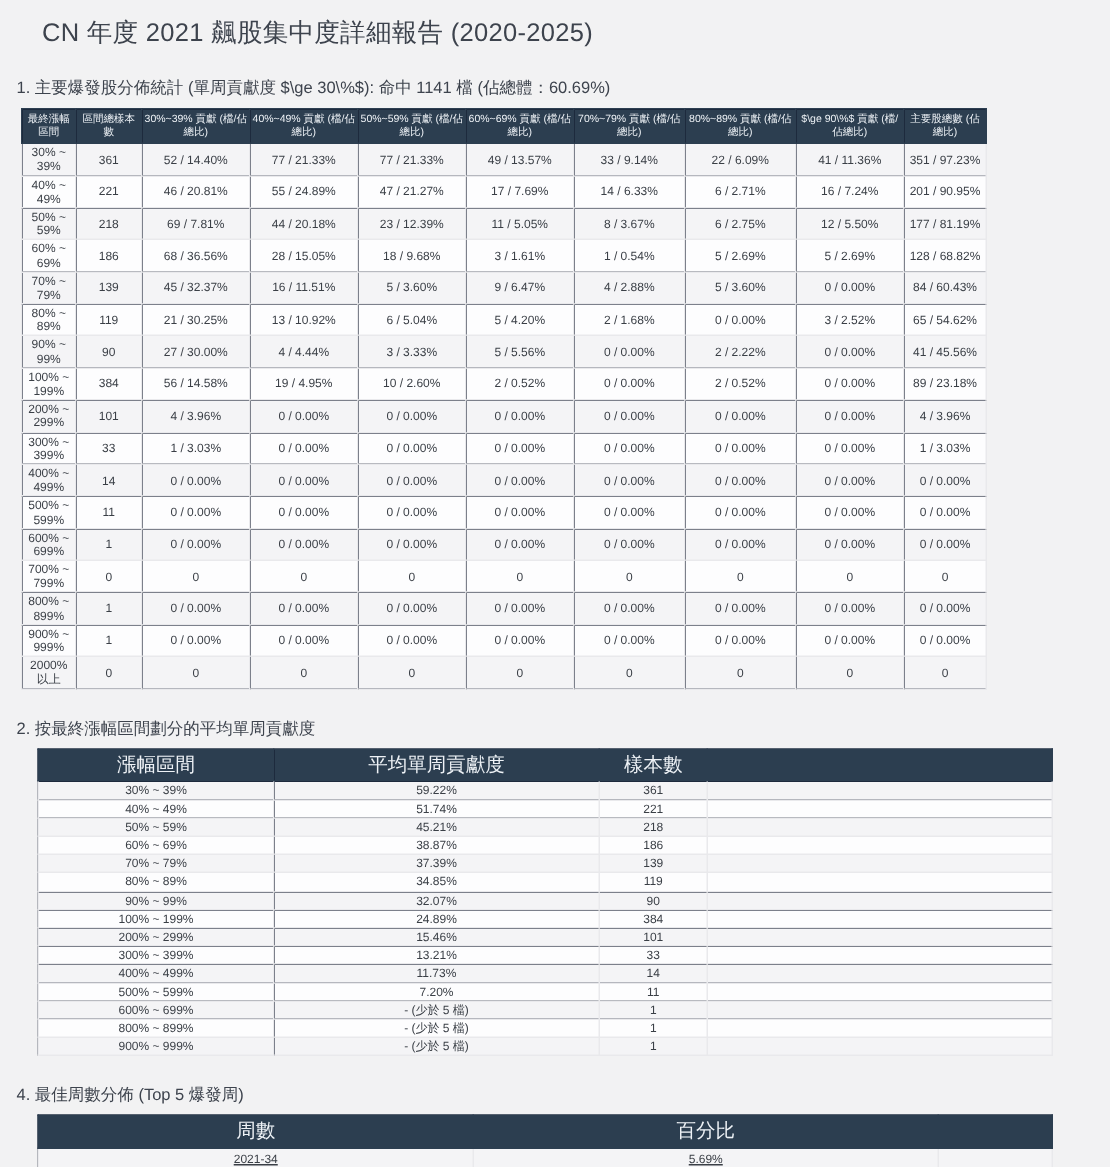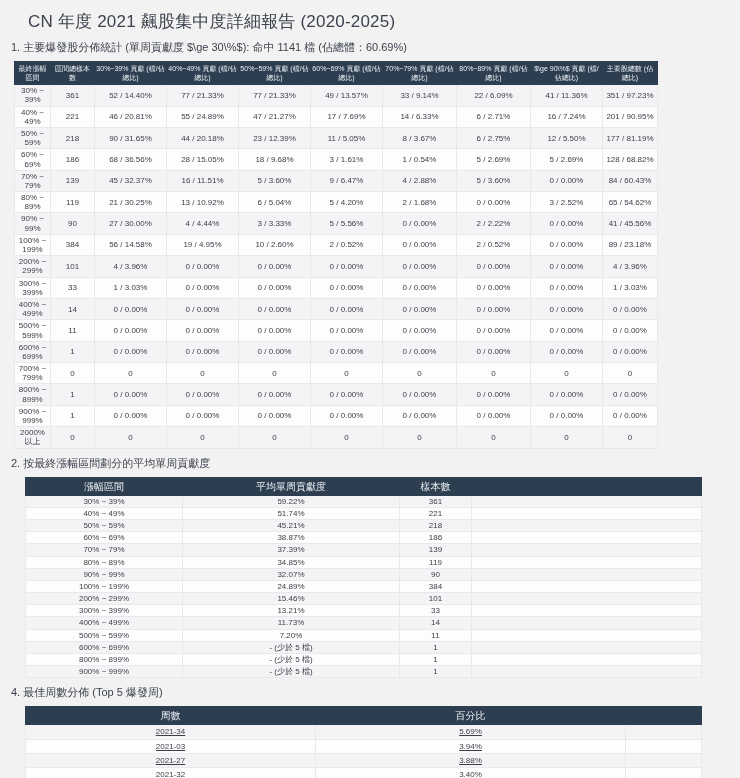--- a/index.html
+++ b/index.html
@@ -5,36 +5,36 @@
   * { box-sizing: border-box; }
   html, body { margin: 0; padding: 0; }
   body {
     width: 740px; height: 778px;
     background: var(--page-bg, #f2f2f3);
     font-family: "Liberation Sans", "DejaVu Sans", sans-serif;
     color: var(--text, #3d434d);
     overflow: hidden;
   }
   .title  { margin: 10px 0 0 28px; font-size: 17px; letter-spacing: .2px; }
-  .heading{ margin: 7px 0 6px 11px; font-size: 11px; }
+  .heading{ margin: 18px 0 6px 11px; font-size: 11px; }
   table { border-collapse: collapse; table-layout: fixed; background: #0f172a; }
   .t1 { margin-left: 14px; width: 643px; }
   .t2, .t4 { margin-left: 25px; width: 676px; }
   thead th {
     background: var(--header-bg, #2c3e50);
     color: #eef2f6;
     font-weight: normal;
     font-size: 7px;
     line-height: 1.3;
     padding: 2px 1px;
     text-align: center;
     border: 1px solid var(--header-bg, #2c3e50);
     overflow: hidden;
   }
-  .t2 thead th, .t4 thead th { font-size: 10px; padding: 2px 1px; }
+  .t2 thead th, .t4 thead th { font-size: 13px; padding: 2px 1px; }
   td {
     font-size: 8px;
     line-height: 1.15;
     text-align: center;
     vertical-align: middle;
     padding: 1px 2px;
     border: 1px solid var(--border, #e9e9ec);
     color: #3a3f46;
     white-space: nowrap;
     overflow: hidden;
@@ -101,21 +101,21 @@
           <td>47 / 21.27%</td>
           <td>17 / 7.69%</td>
           <td>14 / 6.33%</td>
           <td>6 / 2.71%</td>
           <td>16 / 7.24%</td>
           <td>201 / 90.95%</td>
         </tr>
         <tr>
           <td>50% ~ 59%</td>
           <td>218</td>
-          <td>90 / 31.65%</td>
+          <td>69 / 7.81%</td>
           <td>44 / 20.18%</td>
           <td>23 / 12.39%</td>
           <td>11 / 5.05%</td>
           <td>8 / 3.67%</td>
           <td>6 / 2.75%</td>
           <td>12 / 5.50%</td>
           <td>177 / 81.19%</td>
         </tr>
         <tr>
           <td>60% ~ 69%</td>

